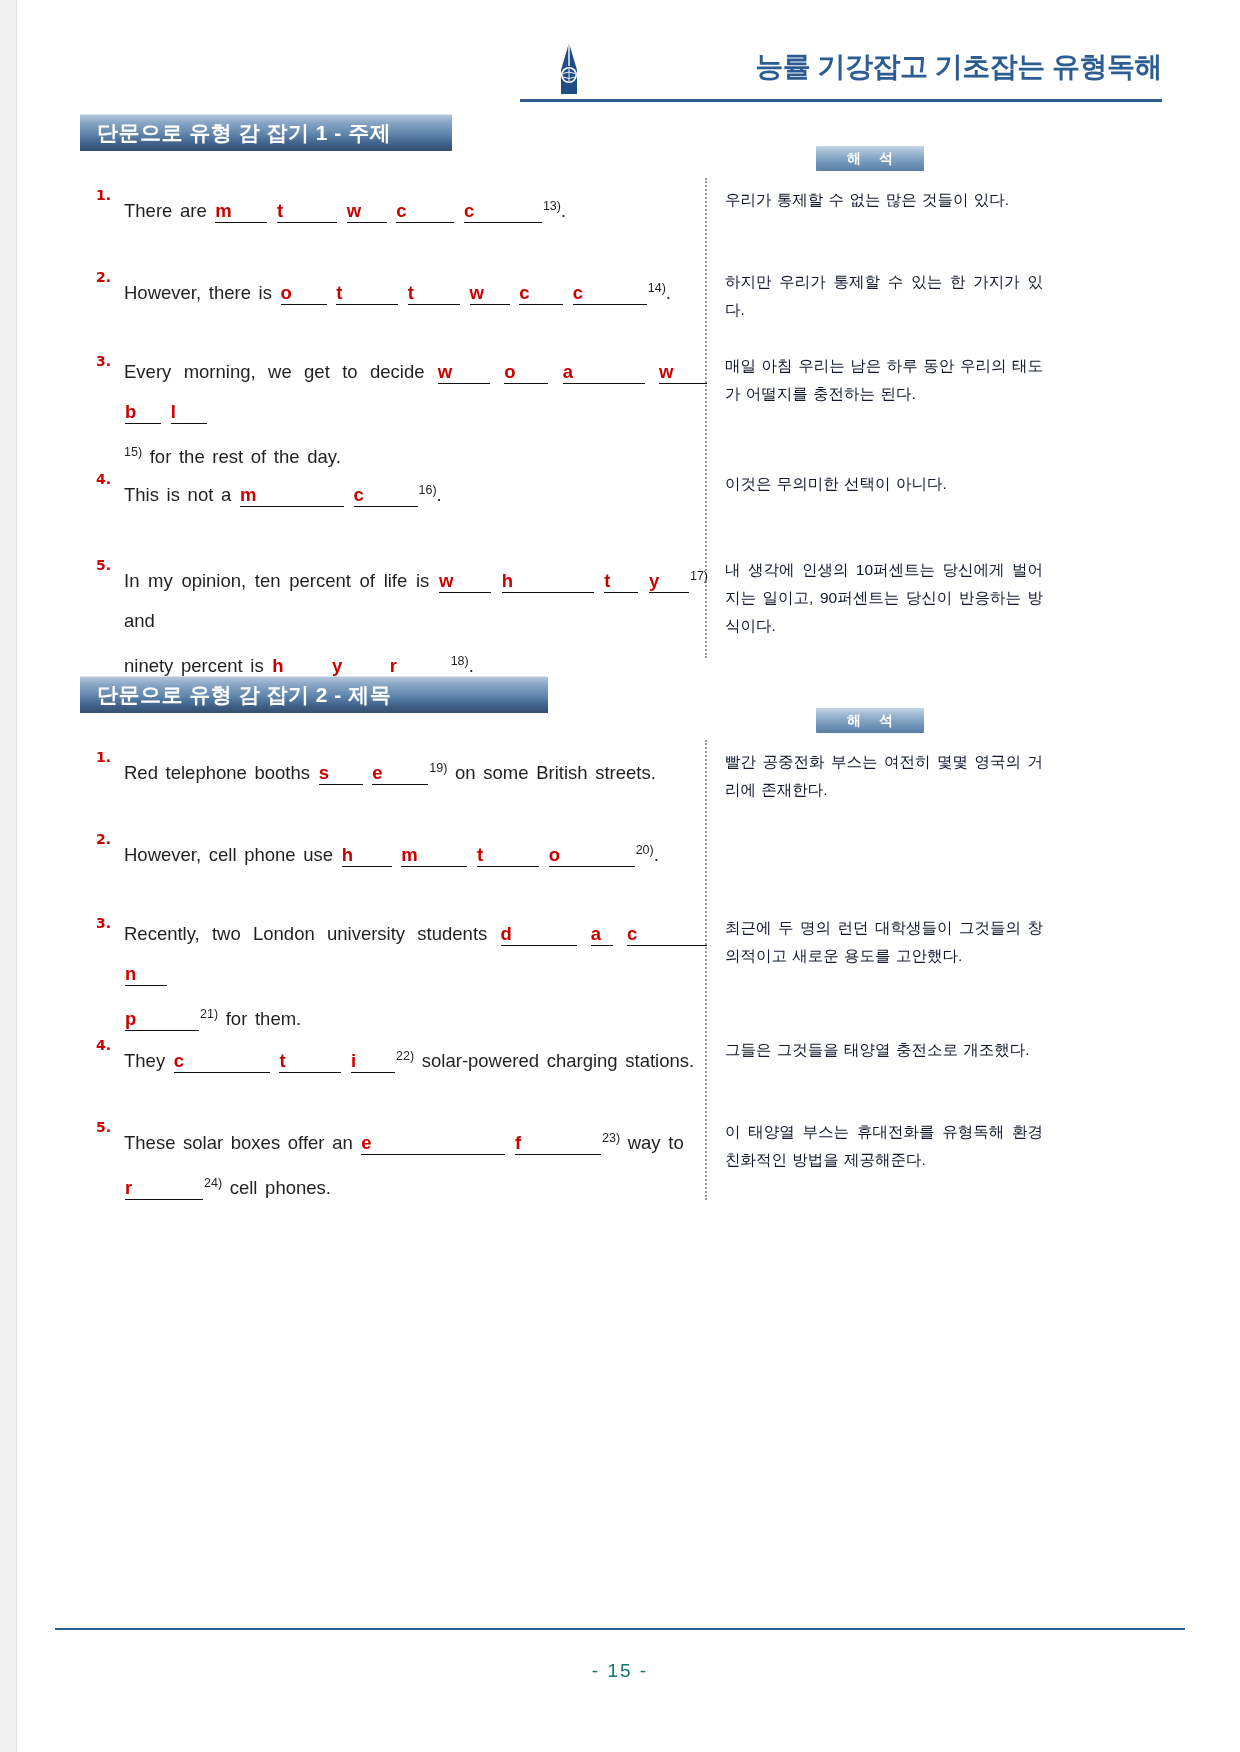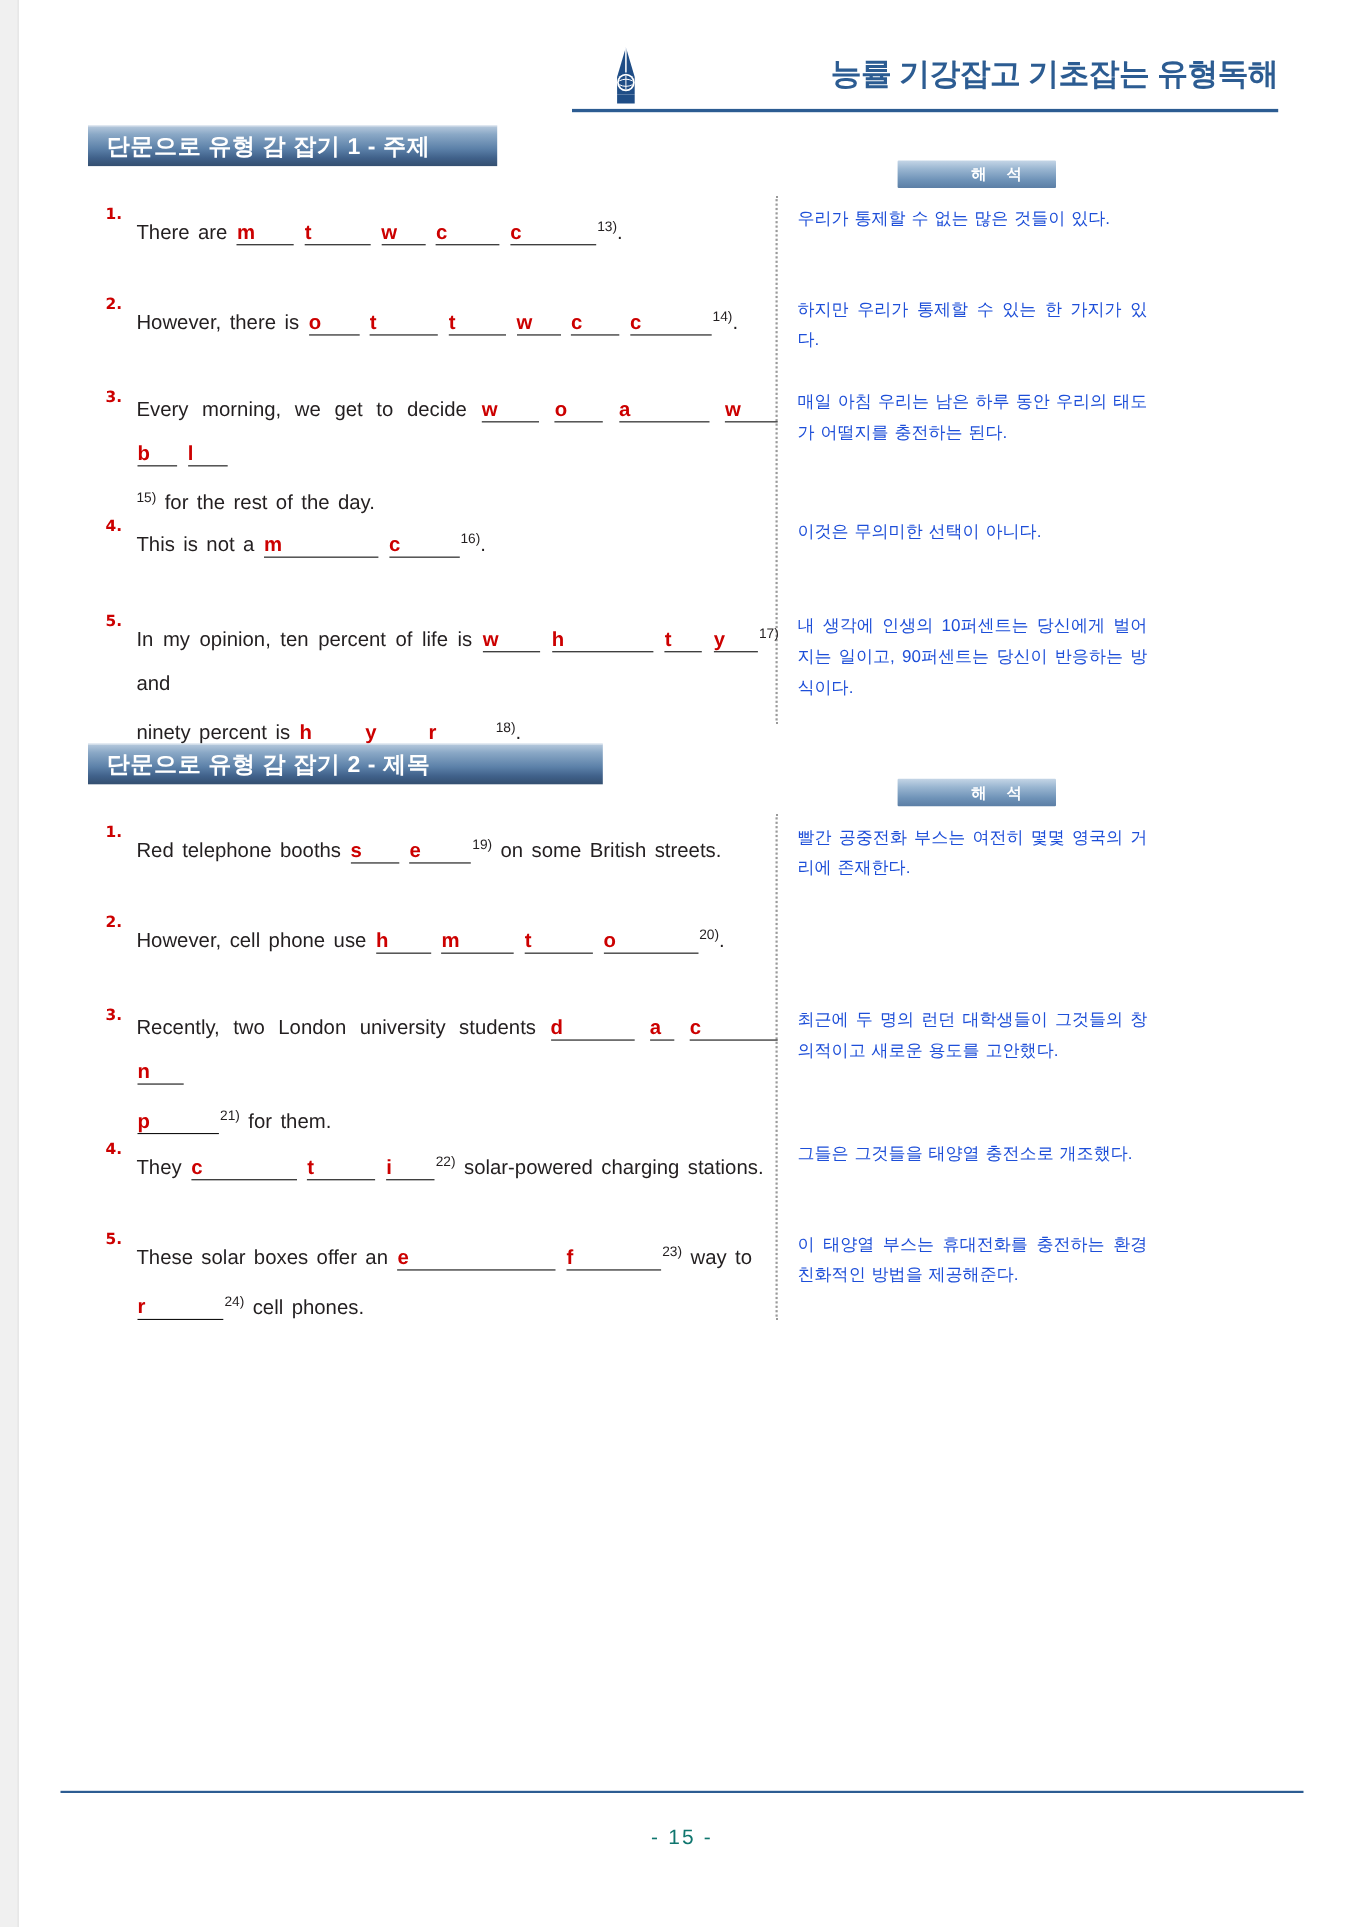--- a/index.html
+++ b/index.html
@@ -81,21 +81,20 @@
   }
 
   
   .trans-badge {
     position: absolute;
     width: 108px;
     height: 25px;
     background: linear-gradient(to bottom,
         #c4d5e6 0%, #9ab6d1 30%, #6f93b8 70%, #5b7ea5 100%);
     border-radius: 1px;
-    padding-left: 36px;
   }
   .trans-badge span {
     display: block;
     text-align: center;
     line-height: 25px;
     color: #ffffff;
     font-size: 14px;
     font-weight: bold;
     letter-spacing: 7px;
     text-indent: 7px;
@@ -151,21 +150,21 @@
     word-spacing: 0;
   }
 
   
   .tblock {
     position: absolute;
     left: 725px;
     width: 318px;
     font-size: 15.5px;
     line-height: 28px;
-    color: #1d4ed8;
+    color: #0f172a;
     text-align: justify;
     text-justify: inter-word;
     word-spacing: 1px;
   }
 
   
   .footer-rule {
     position: absolute;
     left: 55px; right: 55px;
     top: 1628px;
@@ -272,18 +271,18 @@
   <div class="qitem" style="top:1036px;">
     <span class="qnum">4.</span>
     <div class="qbody nojust">They <span class="blank" style="width: 96px;">c</span> <span class="blank" style="width: 62px;">t</span> <span class="blank" style="width: 44px;">i</span><span class="sup">22)</span> solar-powered charging stations.</div>
   </div>
   <div class="tblock" style="top:1036px;">그들은 그것들을 태양열 충전소로 개조했다.</div>
 
   <div class="qitem" style="top:1118px;">
     <span class="qnum">5.</span>
     <div class="qbody">These solar boxes offer an <span class="blank" style="width: 144px;">e</span> <span class="blank" style="width: 86px;">f</span><span class="sup">23)</span> way to<br><span class="blank" style="width: 78px;">r</span><span class="sup">24)</span> cell phones.</div>
   </div>
-  <div class="tblock" style="top:1118px;">이 태양열 부스는 휴대전화를 충전하는 환경친화적인 방법을 제공해준다.</div>
+  <div class="tblock" style="top:1118px;">이 태양열 부스는 휴대전화를 유형독해 환경친화적인 방법을 제공해준다.</div>
 
   <div class="footer-rule"></div>
   <div class="footer-page">- 15 -</div>
 
 </div>
 
 </body></html>

